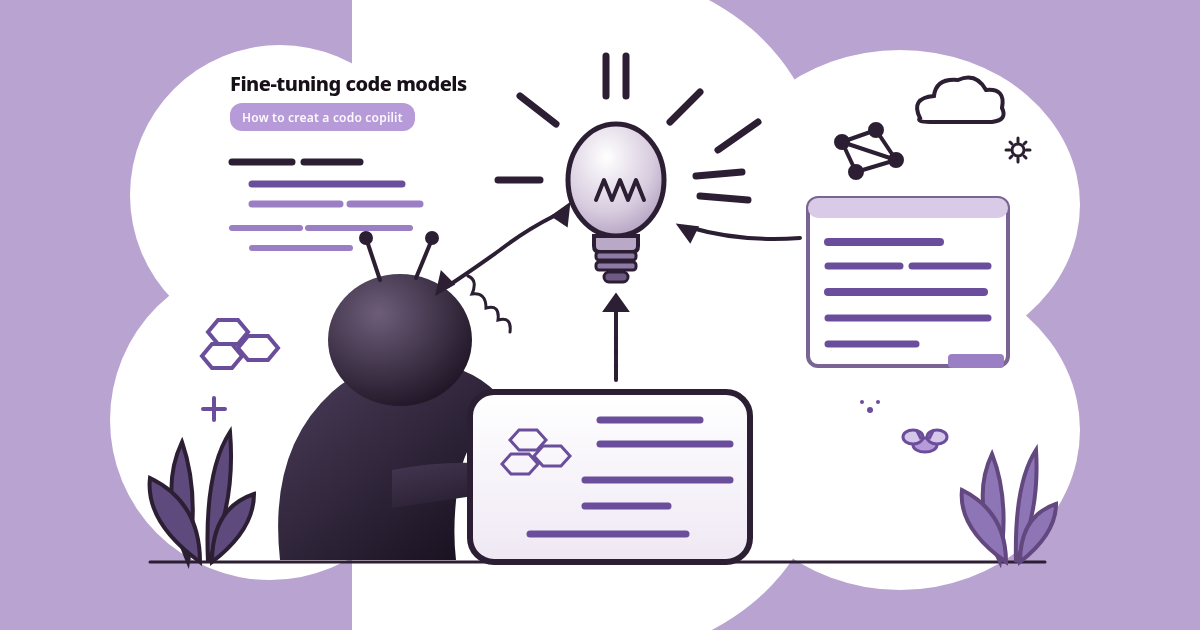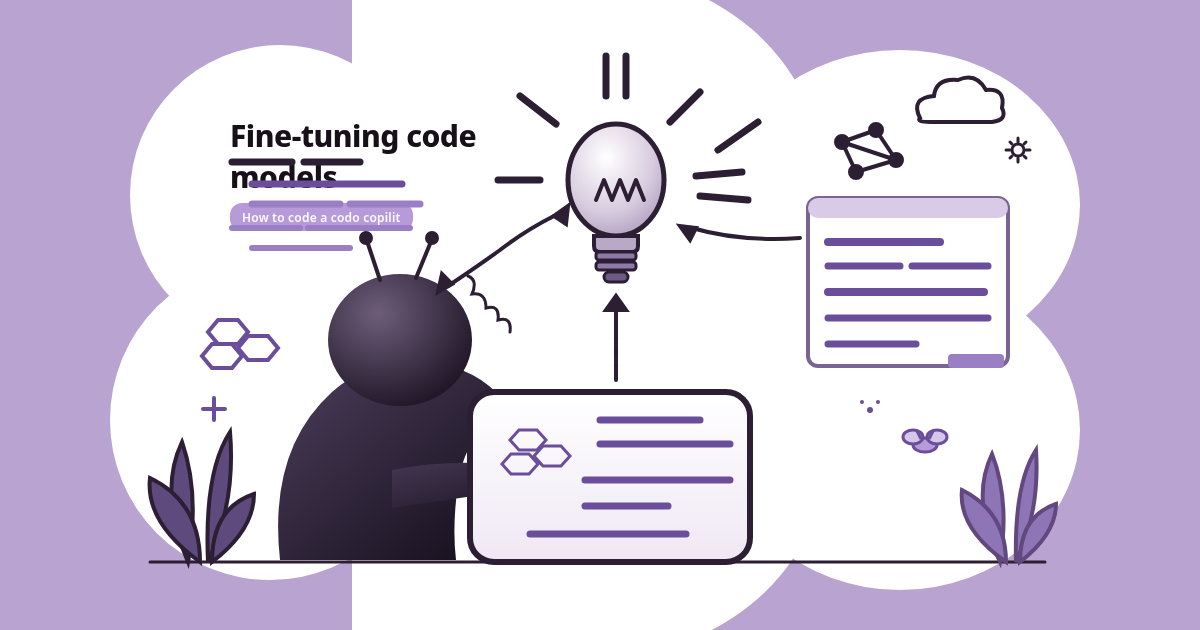--- a/index.html
+++ b/index.html
@@ -32,25 +32,24 @@
   }
   
   .title-block {
     position: absolute;
     left: 230px;
     top: 70px;
     width: 350px;
   }
   .title {
     font-weight: 800;
-    font-size: 30px;
+    font-size: 20px;
     letter-spacing: -0.5px;
     color: #181018;
     text-transform: none;
-    margin-top: 45px;
   }
   .subtitle-pill {
     display: inline-block;
     margin-top: 6px;
     padding: 4px 12px 5px;
     background: #b79bd8;
     color: #ffffff;
     border-radius: 12px;
     font-size: 14px;
     font-weight: 600;
@@ -69,21 +68,21 @@
   <div class="cloud" style="left:110px; top:260px; width:320px; height:320px;"></div>
   <div class="cloud" style="left:350px; top:-30px; width:470px; height:400px;"></div>
   <div class="cloud" style="left:350px; top:280px; width:470px; height:380px;"></div>
   <div class="cloud" style="left:720px; top:50px;  width:360px; height:310px;"></div>
   <div class="cloud" style="left:720px; top:270px; width:360px; height:320px;"></div>
   <div class="cloud" style="left:260px; top:120px; width:620px; height:420px; border-radius:40%;"></div>
 
   <div class="title-block">
     <div class="title">Fine-tuning code models</div>
     <span class="subtitle-pill">
-      <span class="sm">How to code a codo copilit</span>
+      <span class="sm">How to creat a codo copilit</span>
     </span>
   </div>
 
   <svg viewBox="0 0 1200 630" width="1200" height="630" style="position:absolute; inset:0;">
     <defs>
       <radialGradient id="grainHead" cx="35%" cy="30%" r="75%">
         <stop offset="0%" stop-color="#6d5d7a"></stop>
         <stop offset="100%" stop-color="#1f1626"></stop>
       </radialGradient>
       <linearGradient id="armGrad" x1="0" y1="0" x2="1" y2="1">

